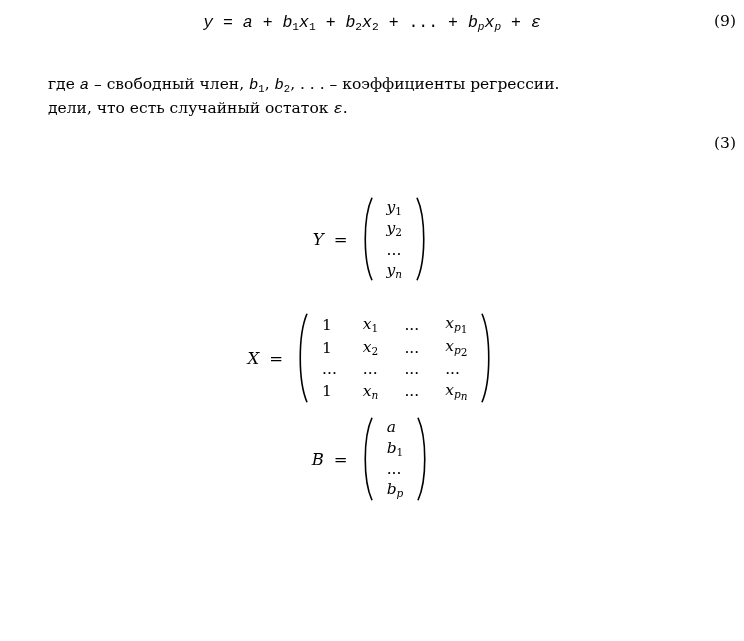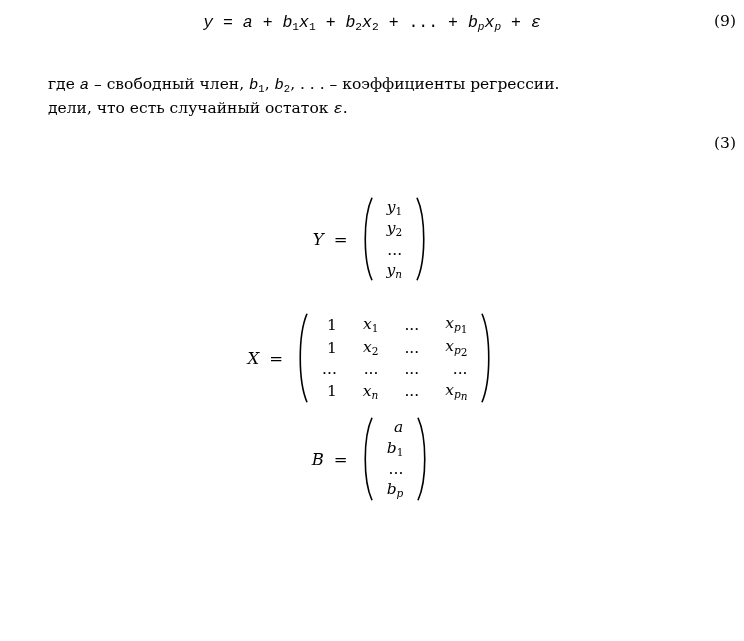--- a/index.html
+++ b/index.html
@@ -81,21 +81,21 @@
     display: inline-block;
     align-self: stretch;
   }
   .bigparen svg { display: block; height: 100%; }
 
   table.mat {
     border-collapse: collapse;
     font-size: 15.5px;
   }
   table.mat td {
-    text-align: right;
+    text-align: left;
     padding: 1px 13px;
     font-style: italic;
     line-height: 1.18;
     white-space: nowrap;
   }
   table.mat td.rm { font-style: normal; }
   .sp10 { height: 10px; }
   .sp12 { height: 12px; }
   .sp14 { height: 14px; }
   .sp16 { height: 16px; }

